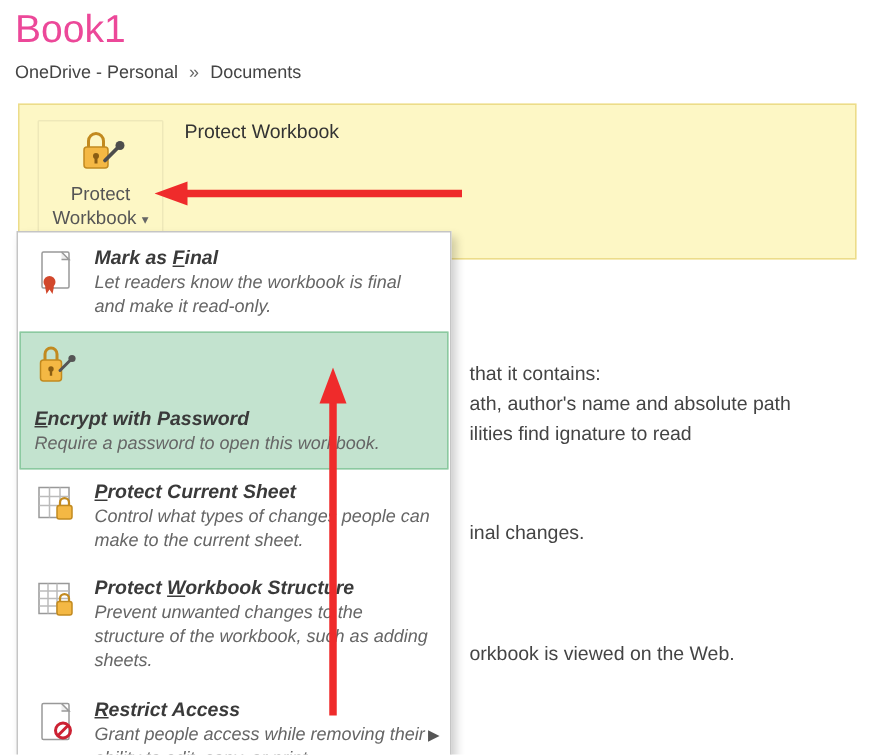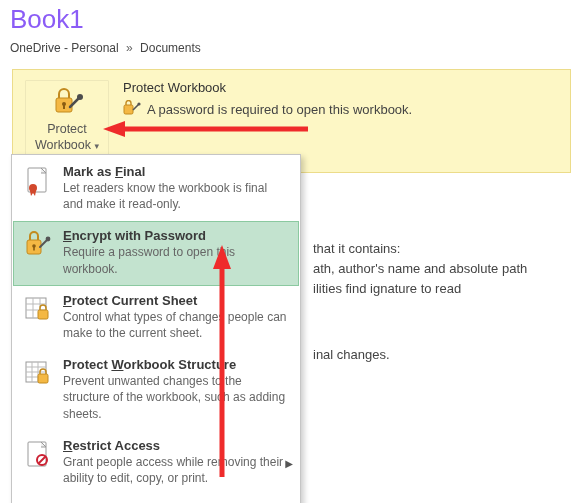--- a/index.html
+++ b/index.html
@@ -9,21 +9,21 @@
     color: #333;
     background: #fff;
     width: 581px;
     height: 503px;
     overflow: hidden;
     position: relative;
   }
   .title {
     font-size: 26px;
     font-weight: 300;
-    color: #8b5cf6;
+    color: #ec4899;
     padding: 4px 10px 2px 10px;
   }
   .breadcrumb {
     font-size: 12px;
     color: #444;
     padding: 4px 24px 8px 10px;
   }
   .bc-sep { margin: 0 4px; color: #666; }
 
   
@@ -103,29 +103,30 @@
     align-items: flex-start;
     gap: 10px;
     padding: 7px 10px 9px 10px;
     cursor: pointer;
     position: relative;
   }
   .menu-item.hl {
     background: #c3e3cf;
     outline: 1px solid #8bc9a0;
     outline-offset: -1px;
+    flex-direction: column;
   }
   .menu-item .icon-slot {
     width: 30px;
     display: flex;
     justify-content: center;
     padding-top: 2px;
     flex-shrink: 0;
   }
-  .menu-item .texts { flex: 1; }
+  .menu-item .texts { flex: 1; font-style: italic; }
   .menu-item .label {
     font-weight: bold;
     color: #3a3a3a;
     font-size: 13px;
   }
   .menu-item .label u { text-decoration: underline; }
   .menu-item .desc {
     color: #666;
     font-size: 12px;
     line-height: 1.35;
@@ -165,20 +166,23 @@
 </div>
 
 <div class="bg-lines">
   <div class="block" style="margin-top:83px;">
     <div class="line" style="padding-left:195px;">that it contains:</div>
     <div class="line" style="padding-left:195px;">ath, author's name and absolute path</div>
     <div class="line" style="padding-left:195px;">ilities find ignature to read</div>
   </div>
   <div class="block" style="margin-top:40px;">
     <div class="line" style="padding-left:195px;">inal changes.</div>
+  </div>
+  <div class="block" style="margin-top:60px;">
+    <div class="line" style="padding-left:195px;">orkbook is viewed on the Web.</div>
   </div>
 </div>
 
 <div class="section">
   <div class="protect-card">
     <div class="protect-btn">
       <span>
         <svg width="34" height="30" viewBox="0 0 34 30">
           <rect x="6" y="11" width="16" height="14" rx="2" fill="#f4b844" stroke="#c28a1f"></rect>
           <path d="M9 11 V7 a5 5 0 0 1 10 0 V11" fill="none" stroke="#c28a1f" stroke-width="2"></path>
@@ -188,31 +192,20 @@
           <circle cx="30" cy="10" r="3" fill="#4d4d4d"></circle>
         </svg>
       </span>
       <div class="btn-label">
         <span>Protect</span><br>
         <span>Workbook</span><span class="chev"> ▾</span>
       </div>
     </div>
     <div class="protect-text">
       <div class="heading">Protect Workbook</div>
-      <div class="status">
-        <span>
-          <svg width="18" height="16" viewBox="0 0 18 16">
-            <rect x="1" y="5" width="9" height="9" rx="1.5" fill="#f4b844" stroke="#c28a1f"></rect>
-            <path d="M3 5 V3 a2.5 2.5 0 0 1 5 0 V5" fill="none" stroke="#c28a1f" stroke-width="1.4"></path>
-            <path d="M10 10 L16 4" stroke="#555" stroke-width="1.6"></path>
-            <circle cx="16" cy="4" r="1.6" fill="#555"></circle>
-          </svg>
-        </span>
-        <span>A password is required to open this workbook.</span>
-      </div>
     </div>
   </div>
 </div>
 
 <div class="menu">
 
   <div class="menu-item">
     <div class="icon-slot">
         <span>
       <svg width="28" height="30" viewBox="0 0 28 30">

